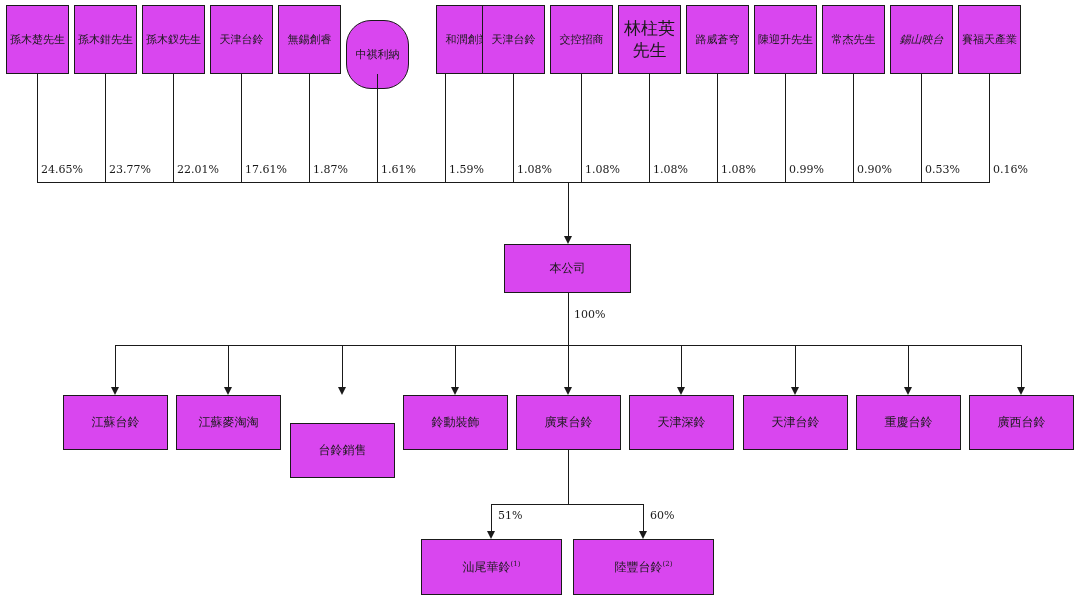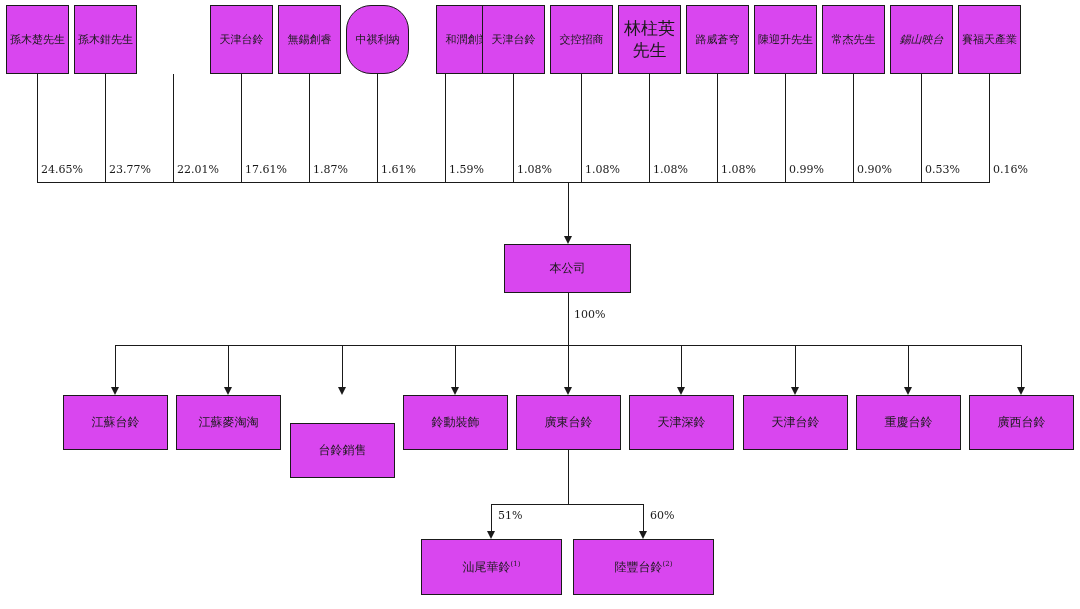--- a/index.html
+++ b/index.html
@@ -53,33 +53,36 @@
 <div class="node" style="left: 6px; top: 5px; width: 63px; height: 69px; font-size: 11px;">
       <span>孫木楚先生</span>
     </div>
     <div class="line v" style="left: 37px; top: 74px; height: 108px;"></div>
     <div class="pct" style="left: 41px; top: 163px;">24.65%</div>
     <div class="node" style="left: 74px; top: 5px; width: 63px; height: 69px; font-size: 11px;">
       <span>孫木鉗先生</span>
     </div>
     <div class="line v" style="left: 105px; top: 74px; height: 108px;"></div>
     <div class="pct" style="left: 109px; top: 163px;">23.77%</div>
+    <div class="node" style="left: 142px; top: 5px; width: 63px; height: 69px; font-size: 11px;">
+      <span>孫木釵先生</span>
+    </div>
     <div class="line v" style="left: 173px; top: 74px; height: 108px;"></div>
     <div class="pct" style="left: 177px; top: 163px;">22.01%</div>
     <div class="node" style="left: 210px; top: 5px; width: 63px; height: 69px; font-size: 11px;">
       <span>天津台鈴</span>
     </div>
     <div class="line v" style="left: 241px; top: 74px; height: 108px;"></div>
     <div class="pct" style="left: 245px; top: 163px;">17.61%</div>
     <div class="node" style="left: 278px; top: 5px; width: 63px; height: 69px; font-size: 11px;">
       <span>無錫創睿</span>
     </div>
     <div class="line v" style="left: 309px; top: 74px; height: 108px;"></div>
     <div class="pct" style="left: 313px; top: 163px;">1.87%</div>
-    <div class="node" style="left: 346px; top: 5px; width: 63px; height: 69px; font-size: 11px; border-radius: 25px;">
+    <div class="node" style="left: 346px; top: 20px; width: 63px; height: 69px; font-size: 11px; border-radius: 25px;">
       <span>中祺利納</span>
     </div>
     <div class="line v" style="left: 377px; top: 74px; height: 108px;"></div>
     <div class="pct" style="left: 381px; top: 163px;">1.61%</div>
     <div class="node" style="left: 436px; top: 5px; width: 63px; height: 69px; font-size: 11px;">
       <span>和潤創業</span>
     </div>
     <div class="line v" style="left: 445px; top: 74px; height: 108px;"></div>
     <div class="pct" style="left: 449px; top: 163px;">1.59%</div>
     <div class="node" style="left: 482px; top: 5px; width: 63px; height: 69px; font-size: 11px;">

